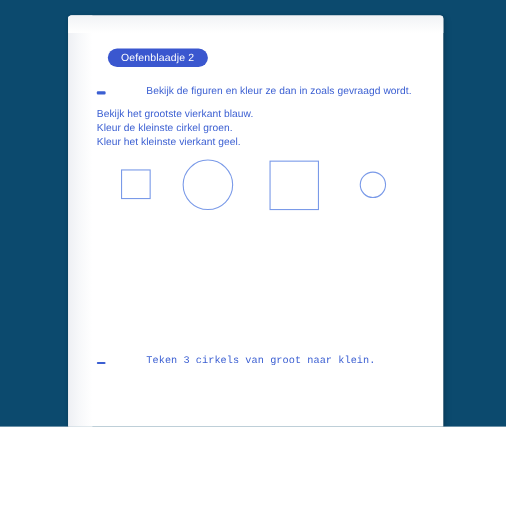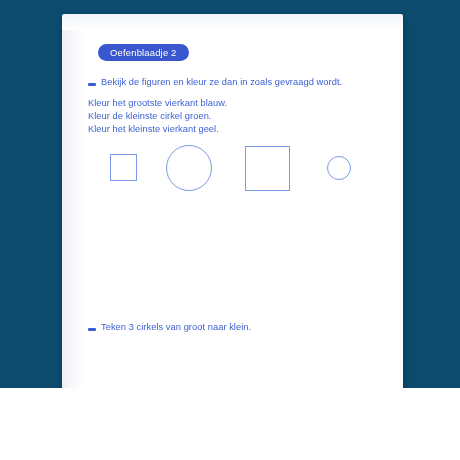--- a/index.html
+++ b/index.html
@@ -85,34 +85,35 @@
 
   
   .task {
     position: absolute;
     left: 26px;
     display: flex;
     align-items: center;
     color: #3b5fd2;
     font-size: 9.3px;
     letter-spacing: 0.05px;
+    gap: 32px;
   }
   .dash {
     display: inline-block;
     width: 8px;
     height: 2.5px;
     background: #3b5fd2;
     border-radius: 1px;
     margin-top: 4.5px;
     margin-right: 5px;
     flex: 0 0 auto;
   }
   #task-1 { top: 63px; }
   #task-2 { top: 203px; }
-  #task-3 { top: 308px; }
+  #task-3 { top: 308px; font-family: Liberation Mono, monospace; }
 
   
   #colour-lines {
     position: absolute;
     left: 26px;
     top: 83px;
     color: #3b5fd2;
     font-size: 9.3px;
     line-height: 13.2px;
     letter-spacing: 0.05px;
@@ -167,21 +168,21 @@
 
       <div class="pill" id="badge-title">Oefenblaadje 2</div>
 
 
       <div class="task" id="task-1">
         <span class="dash"></span>
         <span>Bekijk de figuren en kleur ze dan in zoals gevraagd wordt.</span>
       </div>
 
       <div id="colour-lines">
-        <div>Kleur het grootste vierkant blauw.</div>
+        <div>Bekijk het grootste vierkant blauw.</div>
         <div>Kleur de kleinste cirkel groen.</div>
         <div>Kleur het kleinste vierkant geel.</div>
       </div>
 
       <div id="figures">
         <div class="fig square" id="fig-square-small"></div>
         <div class="fig circle" id="fig-circle-big"></div>
         <div class="fig square" id="fig-square-big"></div>
         <div class="fig circle" id="fig-circle-small"></div>
       </div>

